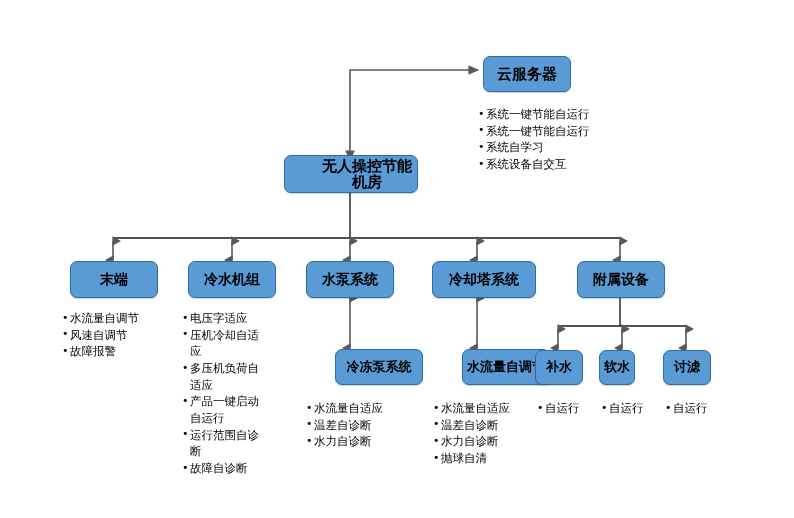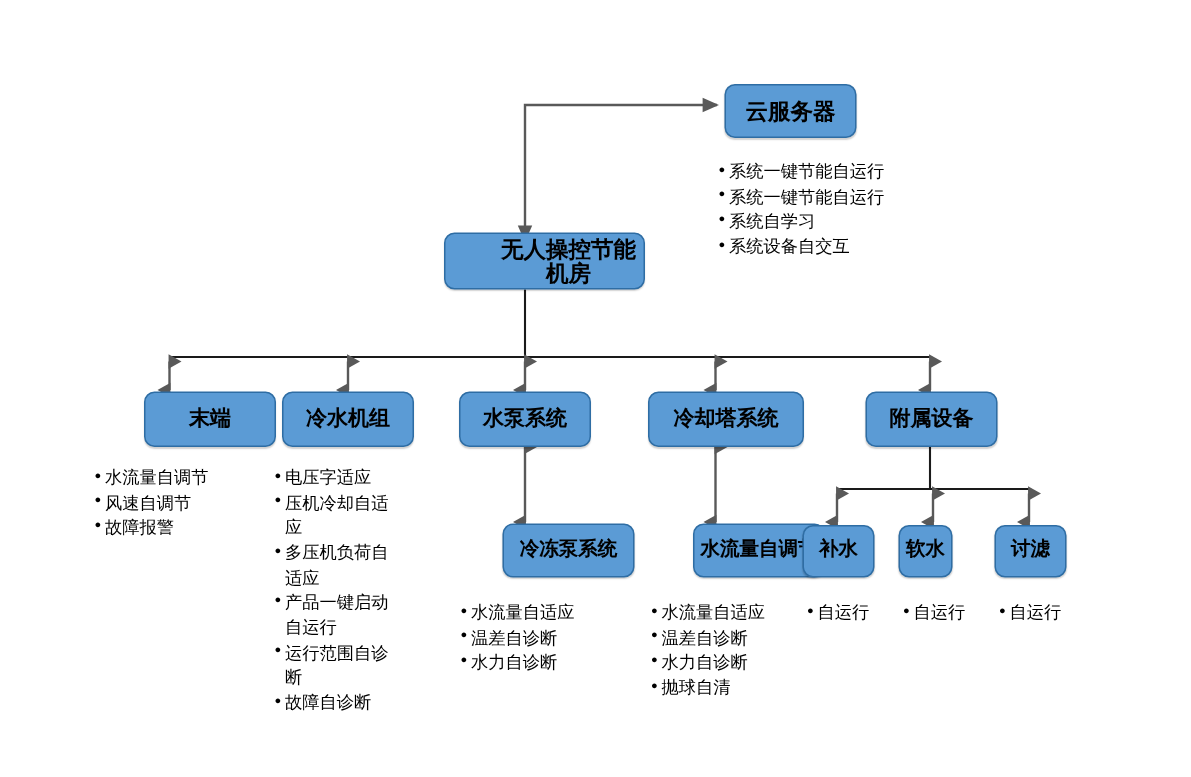--- a/index.html
+++ b/index.html
@@ -122,25 +122,25 @@
     </g>
     <g>
       <path d="M686,329 L686,348" fill="none" stroke="#595959" stroke-width="1.6" marker-start="url(#arrGrayUp)" marker-end="url(#arrGrayDown)"></path>
     </g>
   </svg>
 
   <div class="node lvl1" style="left:483px;top:56px;width:88px;height:36px;">
     <span>云服务器</span>
   </div>
 
-  <div class="node lvl1" style="left:296px;top:155px;width:134px;height:38px;padding-left:32px;">
+  <div class="node lvl1" style="left:284px;top:155px;width:134px;height:38px;padding-left:32px;">
     <span>无人操控节能机房</span>
   </div>
 
-  <div class="node lvl2" style="left:70px;top:261px;width:88px;height:37px;margin-left:26px;">
+  <div class="node lvl2" style="left:70px;top:261px;width:88px;height:37px;">
     <span>末端</span>
   </div>
 
   <div class="node lvl2" style="left:188px;top:261px;width:88px;height:37px;">
     <span>冷水机组</span>
   </div>
 
   <div class="node lvl2" style="left:306px;top:261px;width:88px;height:37px;">
     <span>水泵系统</span>
   </div>

